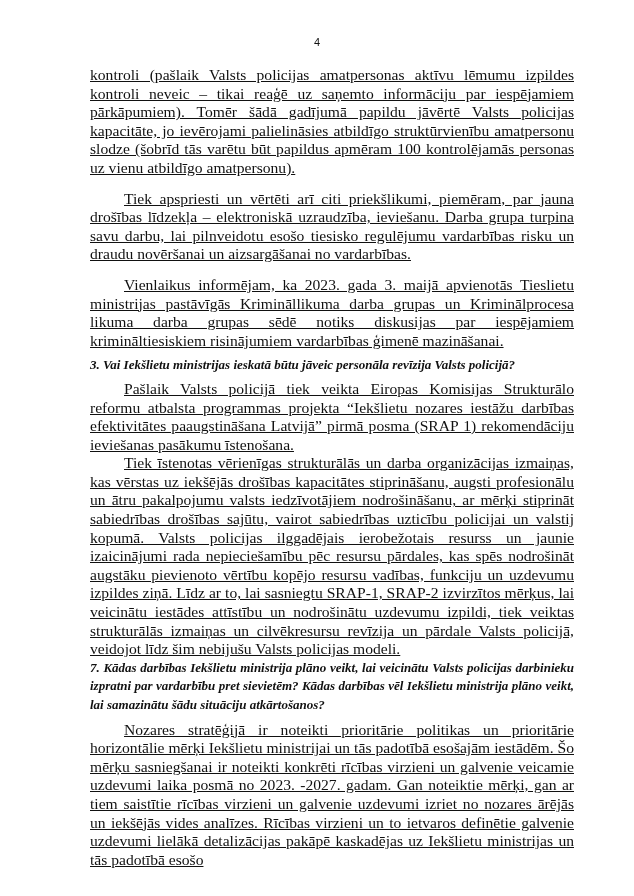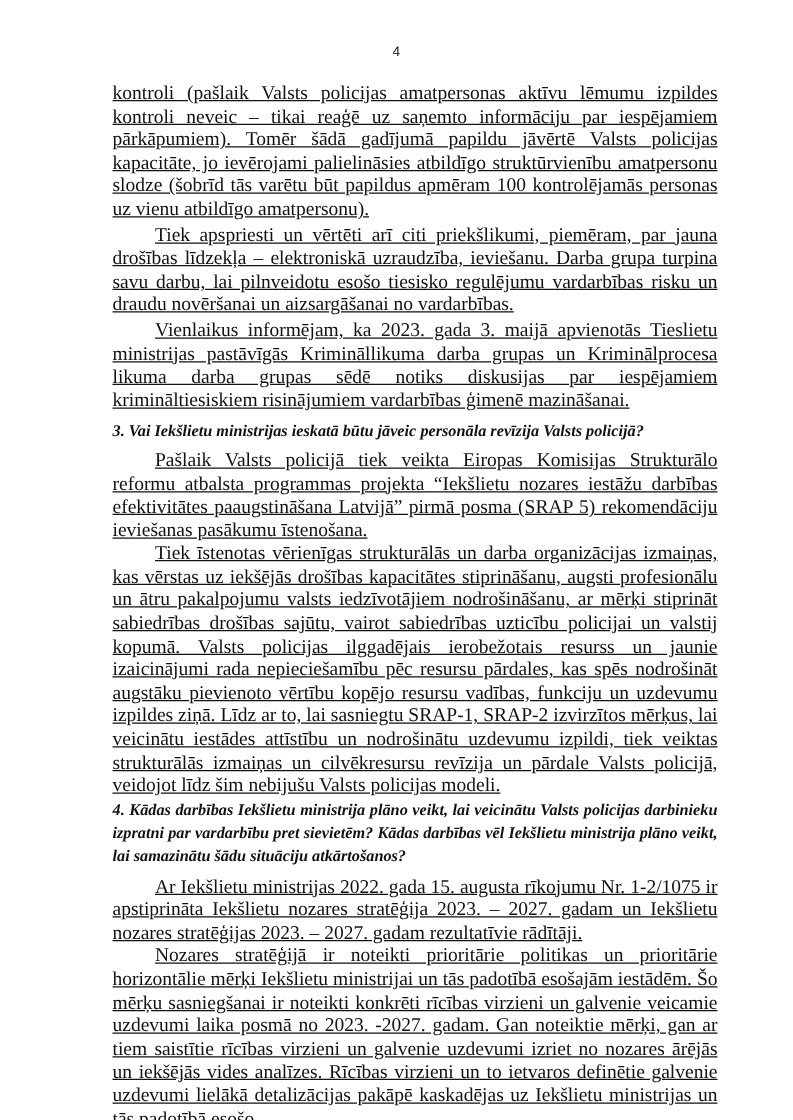--- a/index.html
+++ b/index.html
@@ -11,38 +11,37 @@
     position: absolute; top: 36px; left: 0; width: 634px; text-align: center;
     font-family: "Liberation Sans", sans-serif; font-size: 11px; color: #111;
   }
   .content {
     position: absolute; left: 90px; top: 66px; width: 484px;
     font-family: "Liberation Serif", serif; font-size: 15.6px; line-height: 18.6px;
     color: #111;
   }
   p { margin: 0; text-align: justify; text-decoration: underline; }
   p.indent { text-indent: 34px; }
-  .gap { margin-top: 2px; }
+  .gap { margin-top: 12px; }
   h3 {
     margin: 0; font-family: "Liberation Serif", serif; font-weight: bold; font-style: italic;
     font-size: 13px; line-height: 18.6px; text-align: justify;
   }
   h3.gapped { margin-top: 6px; margin-bottom: 5px; }
   h3.tight { margin-bottom: 6px; }
 </style>
 </head>
 <body>
 
 <div class="page">
   <div class="page-number">4</div>
 
   <div class="content">
     <p>kontroli (pašlaik Valsts policijas amatpersonas aktīvu lēmumu izpildes kontroli neveic – tikai reaģē uz saņemto informāciju par iespējamiem pārkāpumiem). Tomēr šādā gadījumā papildu jāvērtē Valsts policijas kapacitāte, jo ievērojami palielināsies atbildīgo struktūrvienību amatpersonu slodze (šobrīd tās varētu būt papildus apmēram 100 kontrolējamās personas uz vienu atbildīgo amatpersonu).</p>
     <p class="indent gap">Tiek apspriesti un vērtēti arī citi  priekšlikumi, piemēram, par jauna drošības līdzekļa – elektroniskā uzraudzība, ieviešanu. Darba grupa turpina savu darbu, lai pilnveidotu esošo tiesisko regulējumu vardarbības risku un draudu novēršanai un aizsargāšanai no vardarbības.</p>
     <p class="indent gap">Vienlaikus informējam, ka 2023. gada 3. maijā apvienotās Tieslietu ministrijas pastāvīgās Krimināllikuma darba grupas un Kriminālprocesa likuma darba grupas sēdē notiks diskusijas par  iespējamiem  krimināltiesiskiem risinājumiem vardarbības ģimenē mazināšanai.</p>
     <h3 class="gapped">3. Vai Iekšlietu ministrijas ieskatā būtu jāveic personāla revīzija Valsts policijā?</h3>
-    <p class="indent">Pašlaik Valsts policijā tiek veikta Eiropas Komisijas Strukturālo reformu atbalsta programmas projekta “Iekšlietu nozares iestāžu darbības efektivitātes paaugstināšana Latvijā” pirmā posma (SRAP 5) rekomendāciju ieviešanas pasākumu īstenošana.</p>
+    <p class="indent">Pašlaik Valsts policijā tiek veikta Eiropas Komisijas Strukturālo reformu atbalsta programmas projekta “Iekšlietu nozares iestāžu darbības efektivitātes paaugstināšana Latvijā” pirmā posma (SRAP 1) rekomendāciju ieviešanas pasākumu īstenošana.</p>
     <p class="indent">Tiek īstenotas vērienīgas strukturālās un darba organizācijas izmaiņas, kas vērstas uz iekšējās drošības kapacitātes stiprināšanu, augsti profesionālu un ātru pakalpojumu valsts iedzīvotājiem nodrošināšanu, ar mērķi stiprināt sabiedrības drošības sajūtu, vairot sabiedrības uzticību policijai un valstij kopumā. Valsts policijas ilggadējais ierobežotais resurss un jaunie izaicinājumi rada nepieciešamību pēc resursu pārdales, kas spēs nodrošināt augstāku pievienoto vērtību kopējo resursu vadības, funkciju un uzdevumu izpildes ziņā. Līdz ar to, lai sasniegtu SRAP-1, SRAP-2 izvirzītos mērķus, lai veicinātu iestādes attīstību un nodrošinātu uzdevumu izpildi, tiek veiktas strukturālās izmaiņas un cilvēkresursu revīzija un pārdale Valsts policijā, veidojot līdz šim nebijušu Valsts policijas modeli.</p>
-    <h3 class="tight">4. Kādas darbības Iekšlietu ministrija plāno veikt, lai veicinātu Valsts policijas darbinieku izpratni par vardarbību pret sievietēm? Kādas darbības vēl Iekšlietu ministrija plāno veikt, lai samazinātu šādu situāciju atkārtošanos?</h3>
-    <p class="indent">Ar Iekšlietu ministrijas 2022. gada 15. augusta rīkojumu Nr. 1-2/1075 ir apstiprināta Iekšlietu nozares stratēģija 2023. – 2027. gadam un Iekšlietu nozares stratēģijas 2023. – 2027. gadam rezultatīvie rādītāji.</p>
+    <h3 class="tight">7. Kādas darbības Iekšlietu ministrija plāno veikt, lai veicinātu Valsts policijas darbinieku izpratni par vardarbību pret sievietēm? Kādas darbības vēl Iekšlietu ministrija plāno veikt, lai samazinātu šādu situāciju atkārtošanos?</h3>
     <p class="indent">Nozares stratēģijā ir noteikti prioritārie politikas un prioritārie horizontālie mērķi Iekšlietu ministrijai un tās padotībā esošajām iestādēm. Šo mērķu sasniegšanai ir noteikti konkrēti rīcības virzieni un galvenie veicamie uzdevumi laika posmā no 2023. -2027. gadam. Gan noteiktie mērķi, gan ar tiem saistītie rīcības virzieni un galvenie uzdevumi izriet no nozares ārējās un iekšējās vides analīzes. Rīcības virzieni un to ietvaros definētie galvenie uzdevumi lielākā detalizācijas pakāpē kaskadējas uz Iekšlietu ministrijas un tās padotībā esošo</p>
   </div>
 </div>
 
 </body></html>

